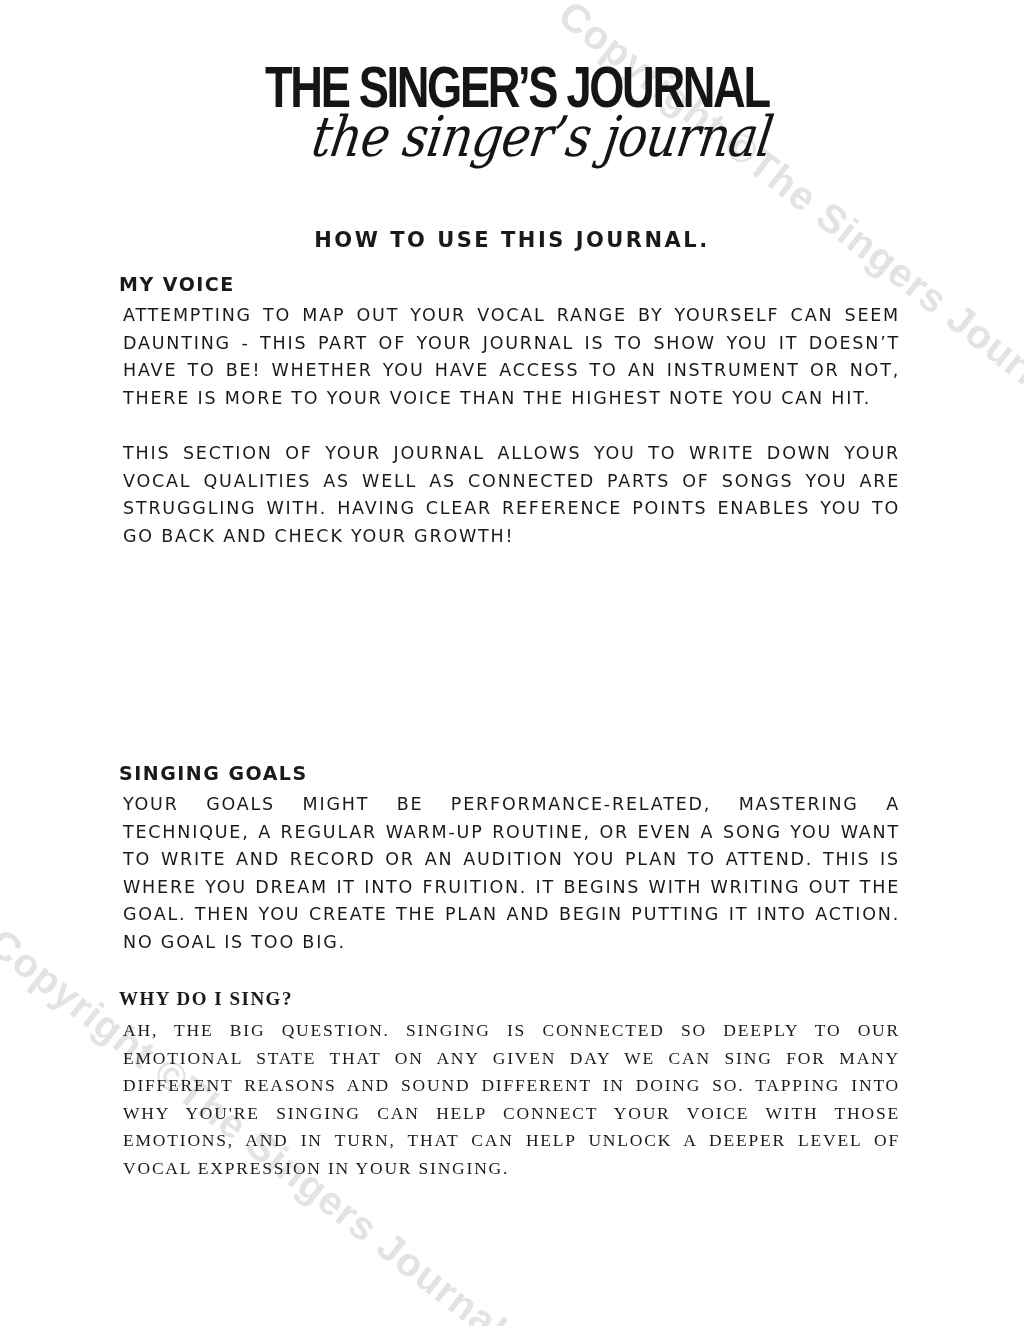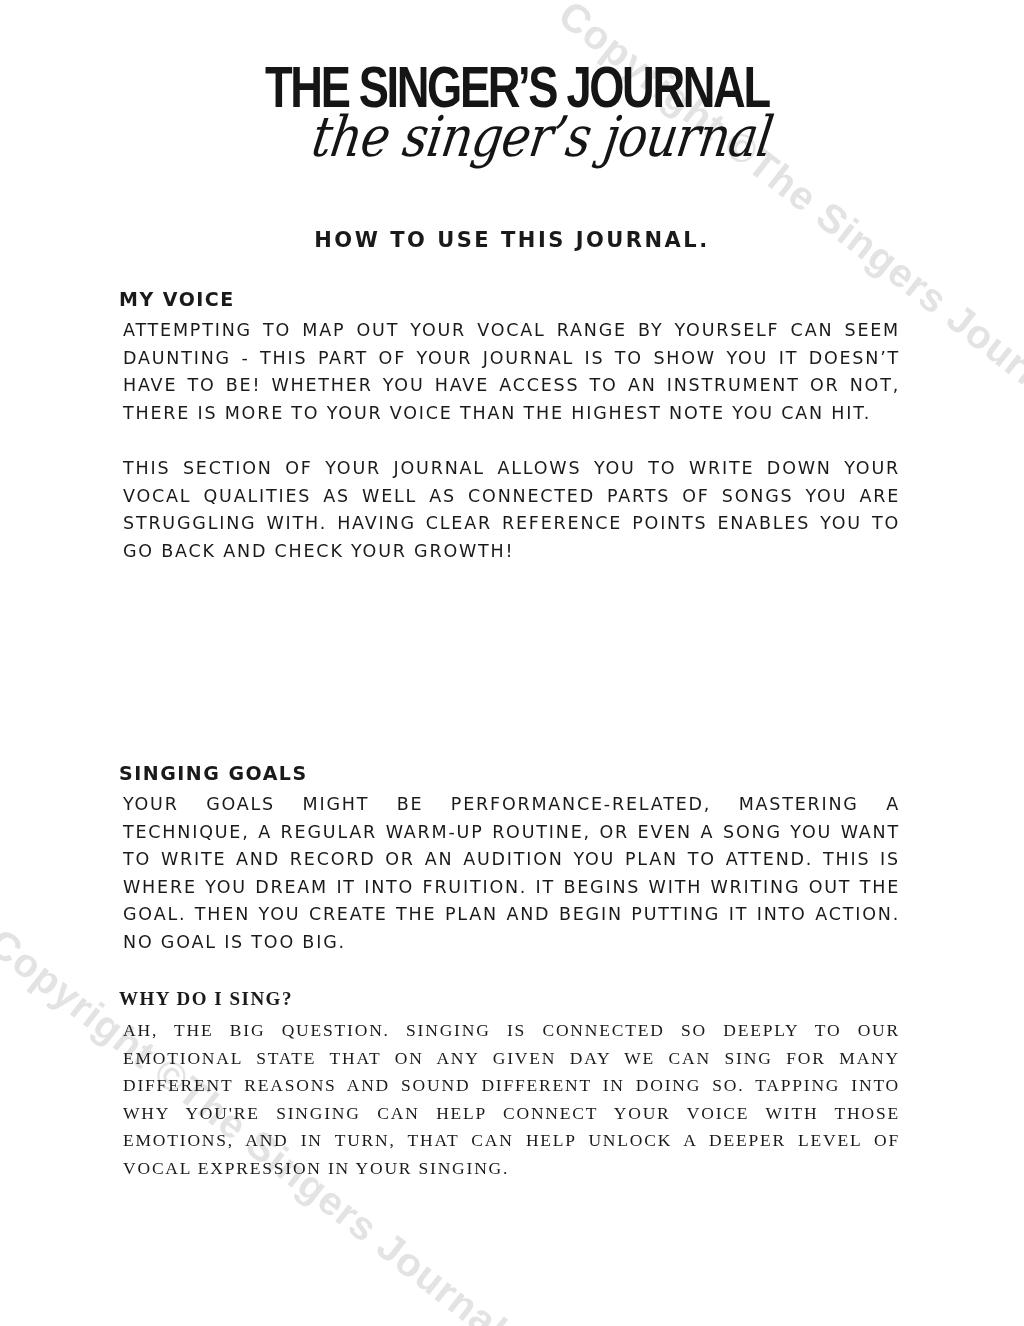--- a/index.html
+++ b/index.html
@@ -34,21 +34,21 @@
     .section { position: absolute; left: 119px; width: 785px; }
     .section-title {
       font-size: 19px; font-weight: bold; letter-spacing: 1.5px; line-height: 28px;
       height: 28px; color: #1a1a1a;
     }
     .para {
       font-size: 17.5px; letter-spacing: 1.8px; line-height: 27.6px; text-align: justify;
       text-align-last: left; margin: 4px; color: #1a1a1a; font-weight: normal;
     }
     .para + .para { margin-top: 27.6px; }
-    .s1 { top: 285px; }
+    .s1 { top: 270px; }
     .s2 { top: 759px; }
     .s3 { top: 985px; font-family: Liberation Serif, serif; }
   </style>
 </head>
 <body>
 
 <div class="watermark wm1">Copyright ©The Singers Journal</div>
 <div class="watermark wm2">Copyright ©The Singers Journal</div>
 
 <div class="content">

